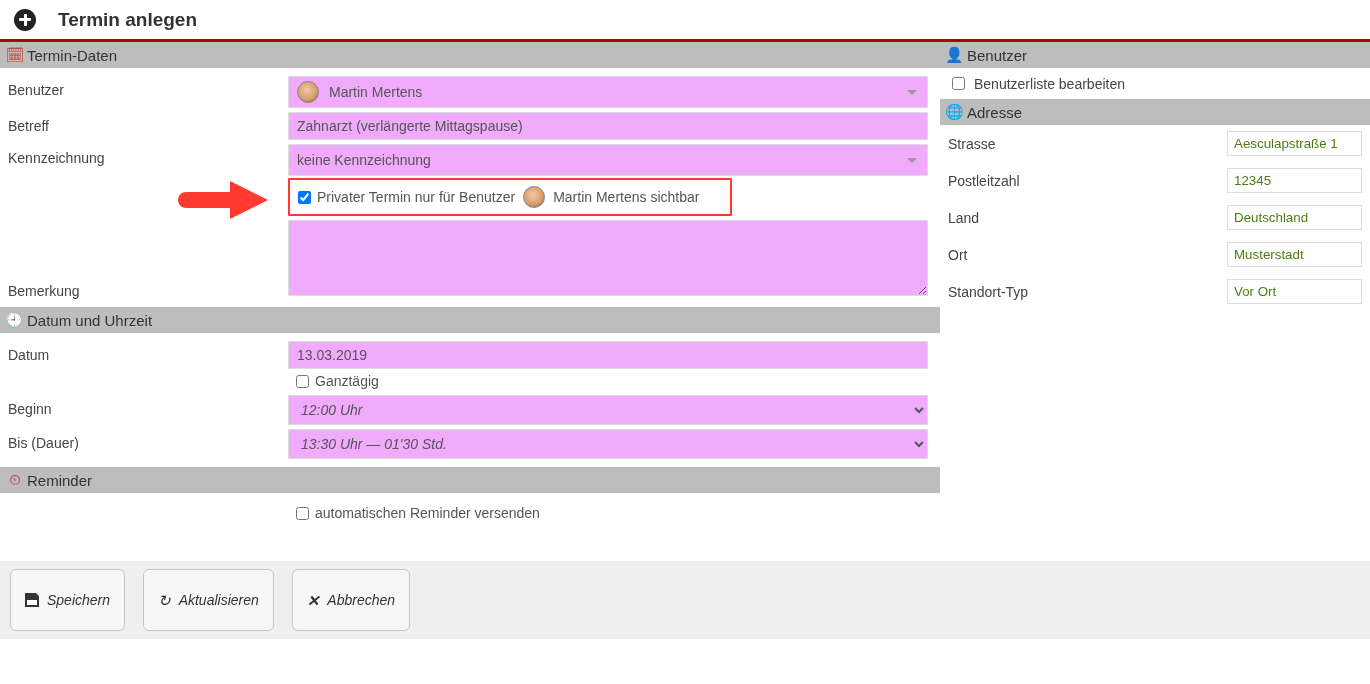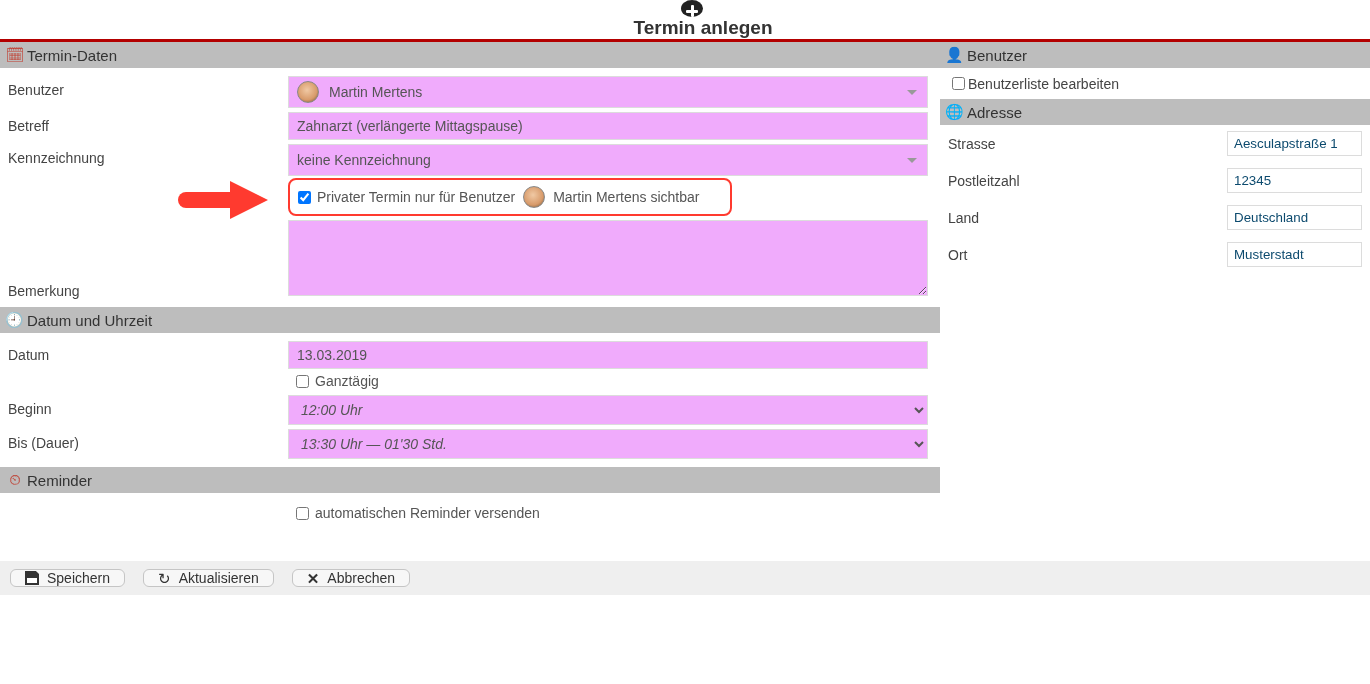--- a/index.html
+++ b/index.html
@@ -21,21 +21,20 @@
     width: 1370px;
   }
 
   
   .page-header {
     display: flex;
     align-items: center;
     height: 42px;
     padding-left: 14px;
     border-bottom: 3px solid var(--accent-red);
-    flex-direction: column;
   }
   .page-header h1 {
     font-size: 19px;
     font-weight: bold;
     margin: 0 0 0 22px;
   }
   .plus-icon {
     width: 22px; height: 22px; border-radius: 50%;
     background: #222; position: relative;
   }
@@ -115,21 +114,21 @@
     flex-shrink: 0;
   }
   .termin-dot {
     width: 14px; height: 14px; border-radius: 3px; background: #1233ff;
     display: inline-block; margin-right: 8px; flex-shrink: 0;
   }
 
   .private-box {
     width: 444px;
     border: 2px solid var(--highlight-red);
-    border-radius: 8px;
+    border-radius: 1px;
     padding: 6px 8px;
     display: flex;
     align-items: center;
     color: #555;
     margin-top: 2px;
   }
   .private-box input[type=checkbox] { margin: 0 6px 0 0; }
   .private-box .avatar { margin: 0 8px; }
 
   .cb-line {
@@ -156,43 +155,44 @@
     border-top: 19px solid transparent;
     border-bottom: 19px solid transparent;
     border-left: 38px solid var(--highlight-red);
   }
 
   
   .right-row { display:flex; align-items:center; padding: 6px 8px; justify-content: space-between; }
   .right-row .rv-label { color:#444; }
   .right-row .rv-val {
     width: 135px; border:1px solid var(--field-border);
-    padding: 4px 6px; color:#0c4a6e; background:#fff;
-  }
-  .cb-inline { display:flex; align-items:center; color:#444; }
+    padding: 4px 6px; color:#4d7c0f; background:#fff;
+  }
+  .cb-inline { display:flex; align-items:center; gap:6px; color:#444; }
 
   
   .action-bar {
     margin-top: 30px;
     padding: 8px 10px;
     background: #efefef;
     display: flex;
     gap: 18px;
   }
   .btn {
     background: #f7f7f7;
     border: 1px solid #c5c5c5;
     border-radius: 6px;
-    padding: 0 14px;
+    padding: 22px 14px;
     font-size: 14px;
     display: inline-flex;
     align-items: center;
     gap: 8px;
     cursor: pointer;
     color: #333;
+    font-style: italic;
   }
 
   
   .i-save { width:14px; height:14px; background:#333; clip-path: polygon(0 0,78% 0,100% 22%,100% 100%,0 100%); position:relative; }
   .i-save::after { content:""; position:absolute; left:2px; bottom:2px; width:10px; height:5px; background:#fff; }
   .i-refresh { font-size:15px; line-height:1; }
   .i-cancel  { font-size:15px; line-height:1; font-weight:bold; }
   .i-cal  { color:#c0392b; }
   .i-user { color:#c0392b; }
   .i-globe{ color:#c0392b; }
@@ -341,20 +341,24 @@
       <span class="rv-label">Postleitzahl</span>
       <input class="rv-val" value="12345" style="">
     </div>
     <div class="right-row">
       <span class="rv-label">Land</span>
       <input class="rv-val" value="Deutschland" style="">
     </div>
     <div class="right-row">
       <span class="rv-label">Ort</span>
       <input class="rv-val" value="Musterstadt" style="">
+    </div>
+    <div class="right-row">
+      <span class="rv-label">Standort-Typ</span>
+      <input class="rv-val" value="Vor Ort" style="">
     </div>
   </div>
 </div>
 
 <div class="action-bar">
   <button class="btn">
     <span class="i-save"></span>
     <span>Speichern</span>
   </button>
   <button class="btn">

